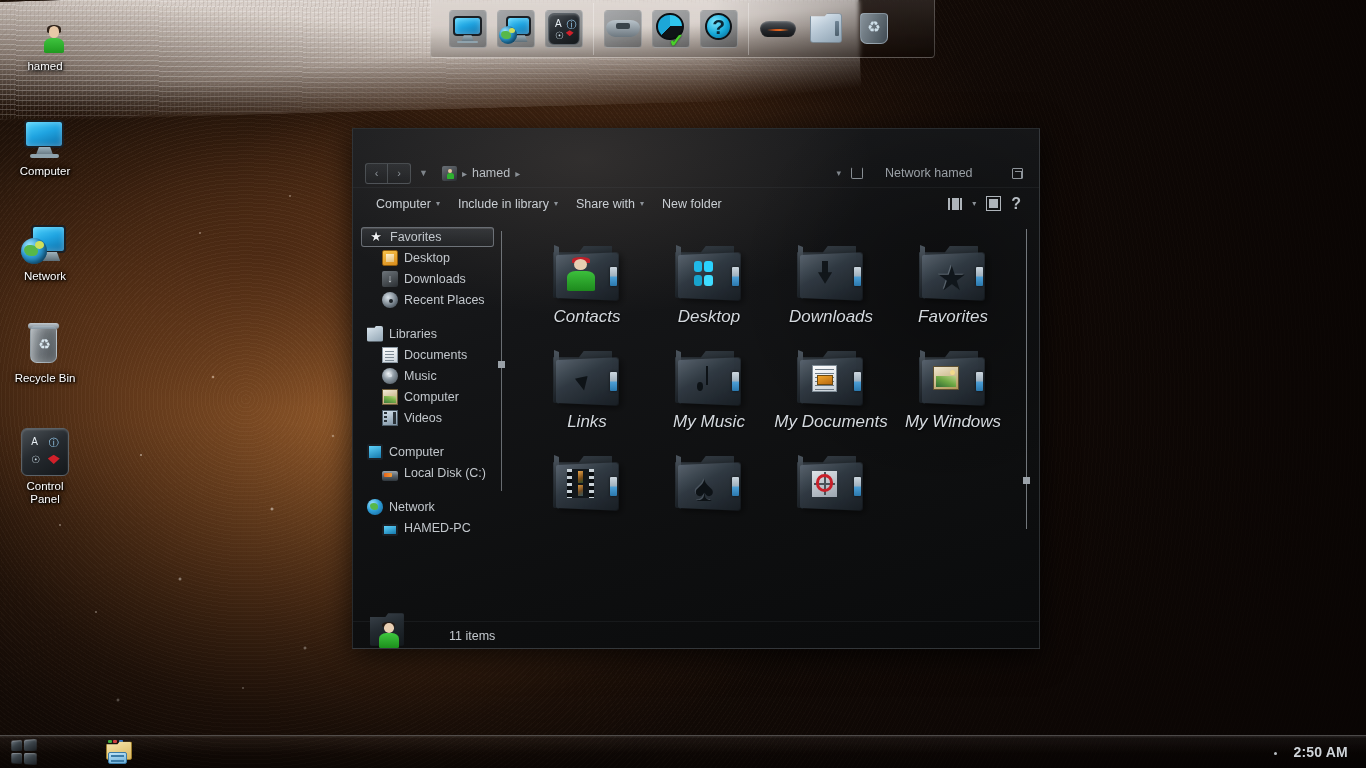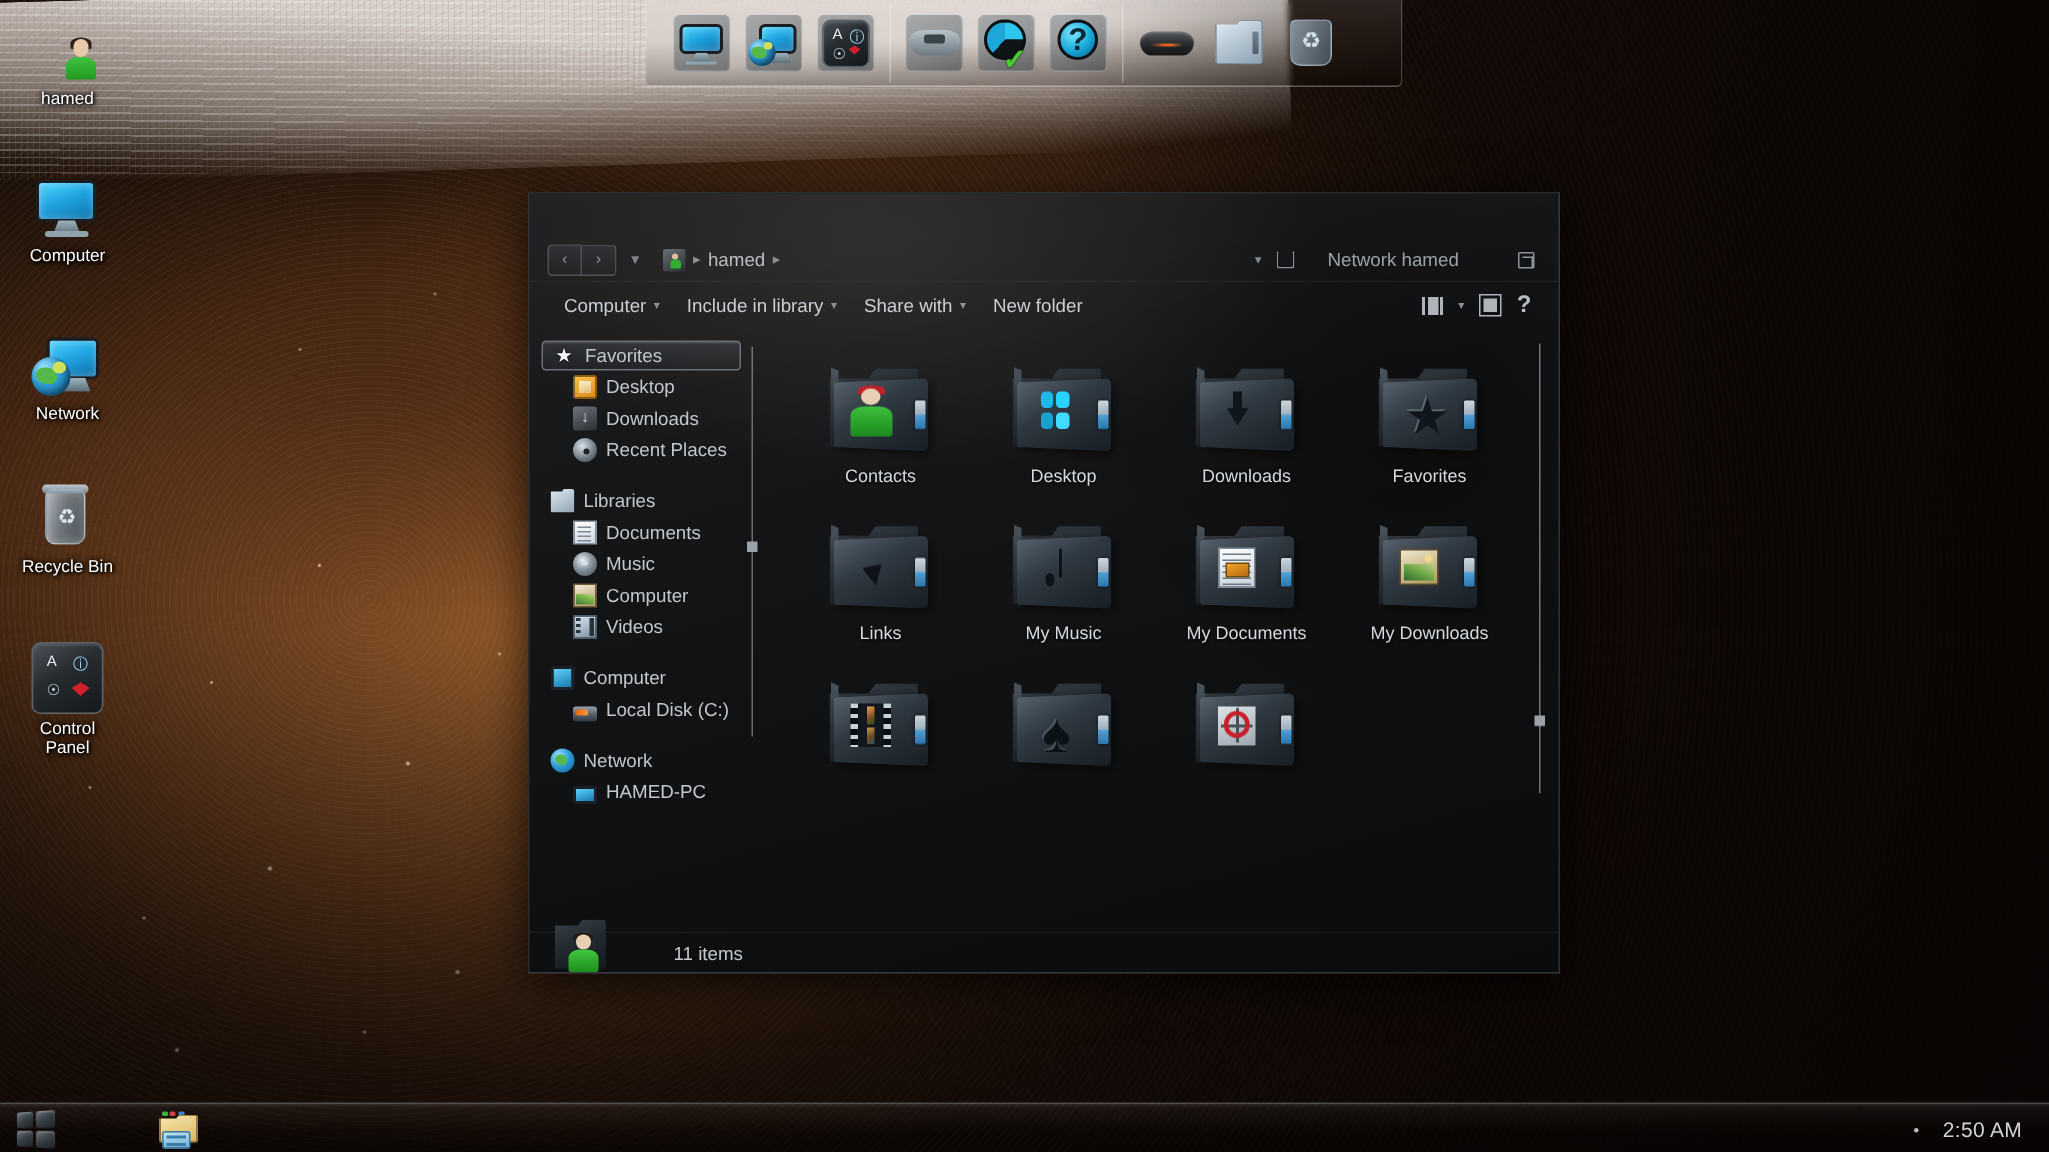--- a/index.html
+++ b/index.html
@@ -654,23 +654,24 @@
     background: linear-gradient(180deg, #cdd7df 0%, #9fb0bd 48%, #4d9fd6 52%, #2a78ad 100%);
     border-radius: 1px;
     box-shadow: 0 0 3px rgba(0,0,0,.6);
   }
   .fold-emb {
     position: absolute; left: 22%; top: 34%; width: 40%; height: 44%;
     z-index: 2;
   }
   .flabel {
     color: #d4d9de;
-    font-size: 12px;
+    font-size: 17px;
     line-height: 14px;
     text-shadow: 0 1px 2px rgba(0,0,0,.9);
+    font-style: italic;
   }
 
   
   .em-person .h { position: absolute; left: 26%; top: 2%; width: 44%; height: 34%; background: #e8ceb2; border-radius: 50%; }
   .em-person .cap { position: absolute; left: 18%; top: -4%; width: 62%; height: 18%; background: #c0202a; border-radius: 50% 50% 10% 10%; }
   .em-person .b { position: absolute; left: 2%; top: 38%; width: 96%; height: 62%; background: linear-gradient(180deg,#3cbf3c,#1d8a1d); border-radius: 30% 30% 8% 8%; }
 
   .em-win { position: absolute; left: 18%; top: 10%; width: 64%; height: 76%; }
   .em-win span { position: absolute; width: 44%; height: 44%; border-radius: 3px; }
   .em-win .q1 { left: 0;   top: 0;   background: #1fb9e8; }
@@ -841,21 +842,21 @@
     text-shadow: 0 1px 2px rgba(0,0,0,.9);
   }
 
   
   #taskbar {
     position: absolute;
     left: 0; bottom: 0; width: 1366px; height: 33px;
     background:
       linear-gradient(180deg, rgba(255,255,255,0.12) 0%, rgba(255,255,255,0.04) 8%, rgba(0,0,0,0.22) 55%, rgba(0,0,0,0.38) 100%);
     border-top: 1px solid rgba(255,255,255,0.28);
-    display: flex; align-items: flex-end;
+    display: flex; align-items: center; font-weight: bold;
   }
   #taskbar::before {
     content: "";
     position: absolute; inset: 0;
     background: linear-gradient(90deg,
       rgba(104,58,24,0.85) 0%, rgba(96,54,22,0.8) 22%,
       rgba(60,34,16,0.75) 48%, rgba(20,12,8,0.85) 72%,
       rgba(8,5,4,0.92) 100%);
     z-index: -1;
   }
@@ -1303,21 +1304,21 @@
               <div class="fold-back"></div>
                 <div class="fold-spine"></div>
                 <div class="fold-front"></div>
               <div class="fold-emb">
                 <div class="em-pic">
                     <span class="sun"></span>
                   </div>
               </div>
               <div class="fold-tab"></div>
             </div>
-            <div class="flabel">My Downloads</div>
+            <div class="flabel">My Windows</div>
           </div>
 
           <div class="fitem">
             <div class="fico">
               <div class="fold-back"></div>
                 <div class="fold-spine"></div>
                 <div class="fold-front"></div>
               <div class="fold-emb">
                 <div class="em-film">
                   <span class="strip"></span>

